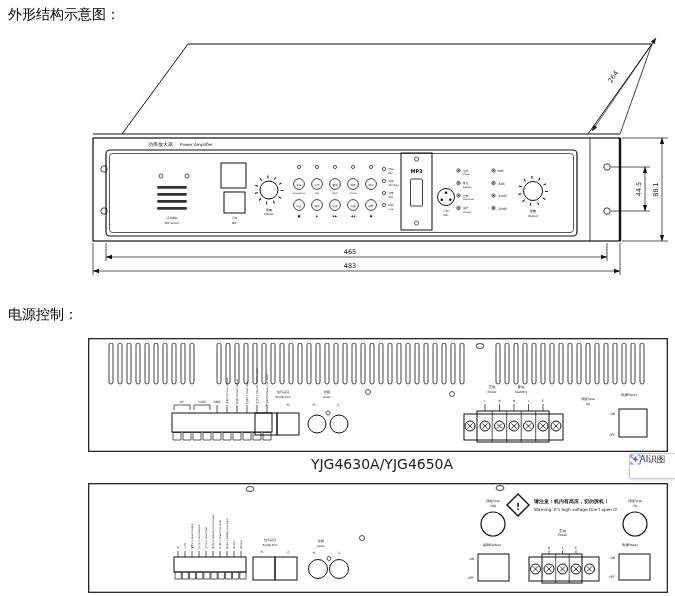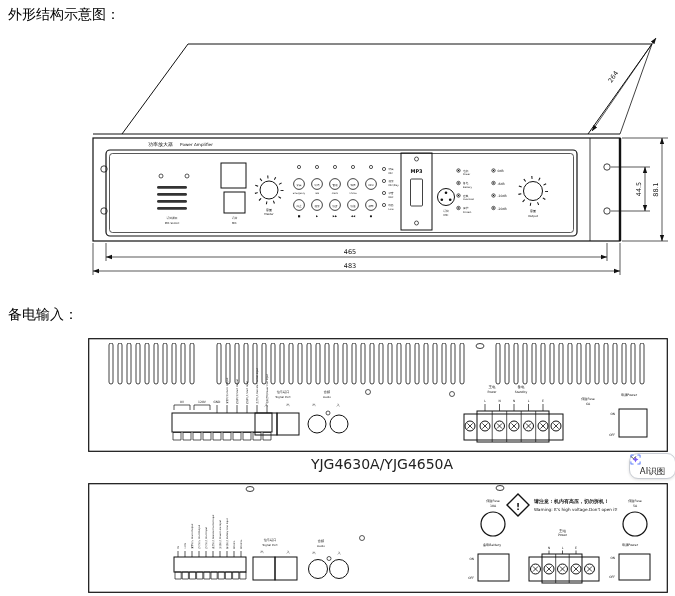--- a/index.html
+++ b/index.html
@@ -15,29 +15,29 @@
   .f5{font-size:5px}.f65{font-size:6.5px}.f9{font-size:9px}
   .b{font-weight:bold}
   .o{fill:none;stroke:#111;stroke-width:1}
   .o7{fill:none;stroke:#111;stroke-width:.7}
   .o8{fill:none;stroke:#111;stroke-width:.8}
   .o12{fill:none;stroke:#111;stroke-width:1.2}
   .o14{fill:none;stroke:#111;stroke-width:1.4}
   .dim{stroke:#111;stroke-width:.7;fill:none}
   .fd{fill:#111;stroke:none}
   #ai-btn{position:absolute;left:629px;top:453px;width:45px;height:24px;background:#fff;
-      border:1px solid #c9cdd4;border-radius:9px;box-shadow:0 1px 3px rgba(0,0,0,.12);
-      display:flex;align-items:flex-end;justify-content:center;gap:2px;cursor:pointer}
+      border:1px solid #c9cdd4;border-radius:2px;box-shadow:0 1px 3px rgba(0,0,0,.12);
+      display:flex;align-items:flex-start;justify-content:center;gap:2px;cursor:pointer}
   #ai-btn .lbl{font-size:8.5px;color:#222;white-space:nowrap}
 </style>
 </head>
 <body>
 
 <div class="hd" style="left:8px;top:6px">外形结构示意图：</div>
-<div class="hd" style="left:8px;top:306px">备电输入：</div>
+<div class="hd" style="left:8px;top:306px">电源控制：</div>
 
 <svg width="675" height="300" viewBox="0 0 675 300">
   <defs>
     <marker id="ar" viewBox="0 0 10 8" markerWidth="9" markerHeight="7.2" refX="9.5" refY="4" orient="auto-start-reverse">
         <path d="M0,0.6L10,4L0,7.4z" fill="#111"></path>
       </marker>
     <g id="scw">
         <circle r="5" fill="#fff" stroke="#111" stroke-width="1"></circle>
         <path d="M-2.6,-2.6L2.6,2.6M-2.6,2.6L2.6,-2.6" stroke="#111" stroke-width=".8" fill="none"></path>
       </g>

